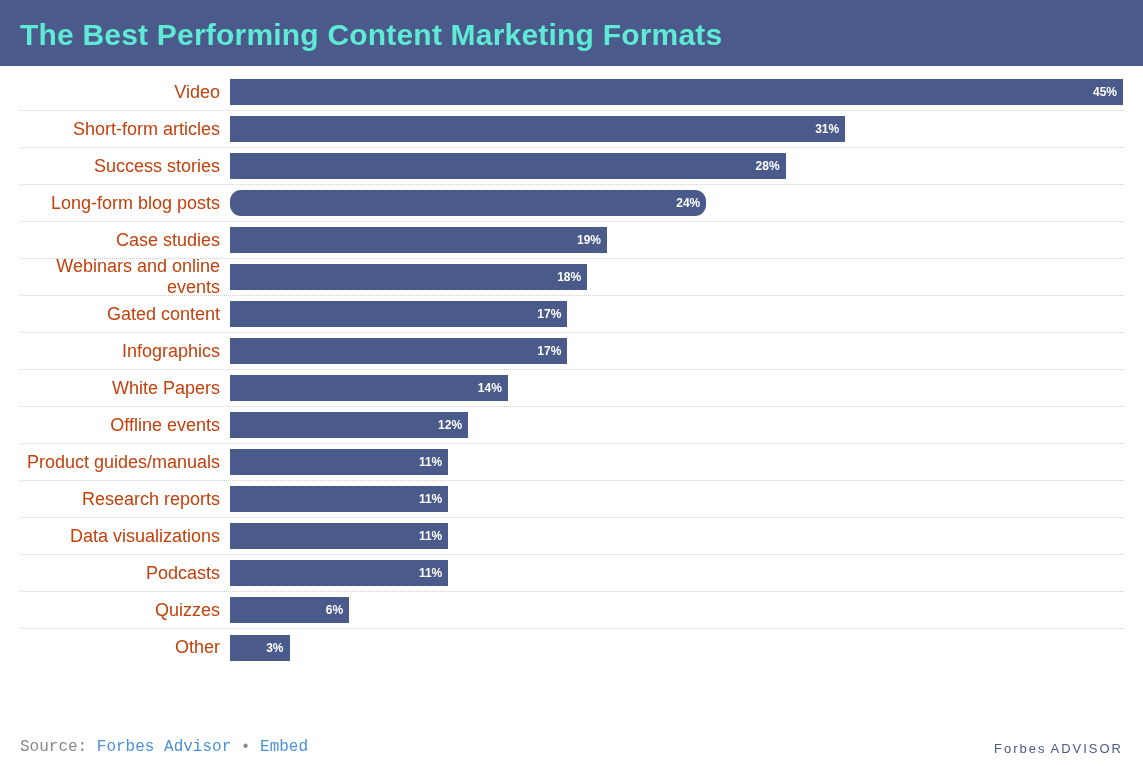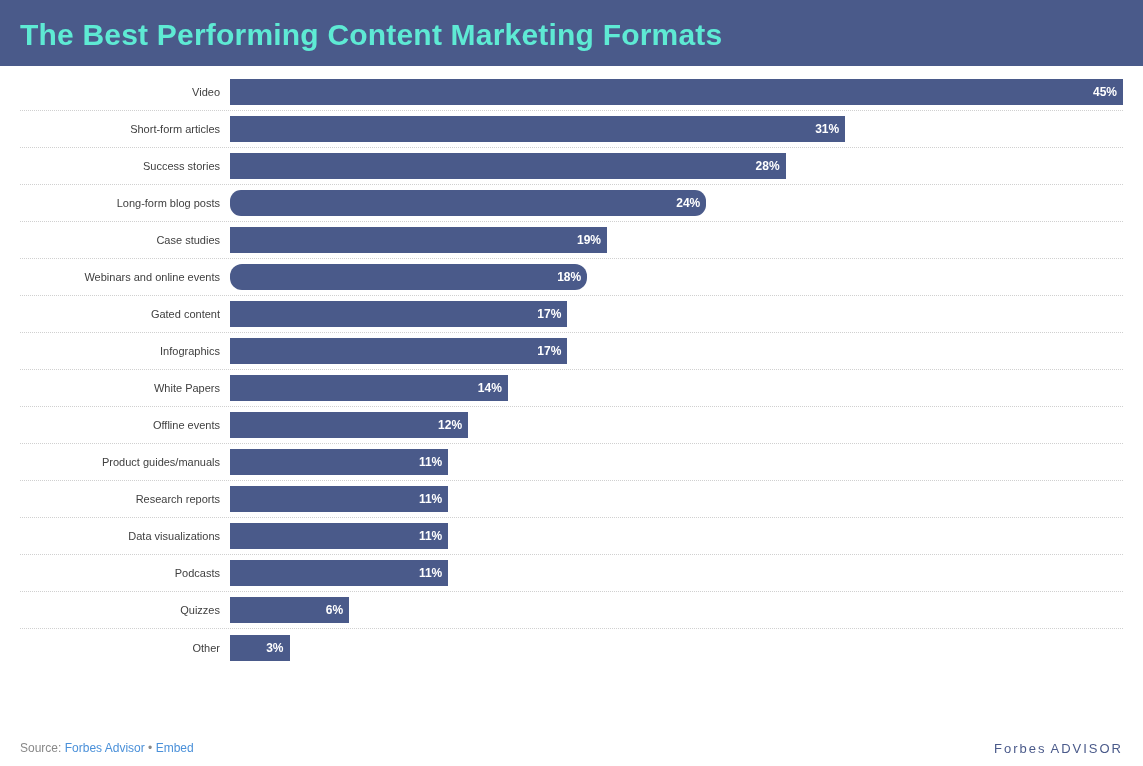--- a/index.html
+++ b/index.html
@@ -40,22 +40,22 @@
       height: 37px;
       border-bottom: 1px dotted #d0d0d0;
     }
     .bar-row:last-child {
       border-bottom: none;
     }
     .bar-label {
       width: 210px;
       text-align: right;
       padding-right: 10px;
-      font-size: 11px;
-      color: #404040;
+      font-size: 18px;
+      color: #c2410c;
       flex-shrink: 0;
     }
     .bar-track {
       flex: 1;
       height: 26px;
       position: relative;
       display: flex;
       align-items: center;
     }
     .bar-fill {
@@ -74,22 +74,23 @@
       white-space: nowrap;
     }
     .chart-footer {
       padding: 10px 20px;
       display: flex;
       justify-content: space-between;
       align-items: center;
       background: #fff;
     }
     .source-text {
-      font-size: 12px;
+      font-size: 16px;
       color: #888;
+      font-family: Liberation Mono, monospace;
     }
     .source-link {
       color: #4a90d9;
       text-decoration: none;
     }
     .forbes-logo {
       font-size: 15px;
       font-weight: 700;
       color: #222;
       letter-spacing: 0.5px;
@@ -148,21 +149,21 @@
         <div class="bar-label">Case studies</div>
         <div class="bar-track">
           <div class="bar-fill" style="width: 42.2222%;">
             <span class="bar-value">19%</span>
           </div>
         </div>
       </div>
       <div class="bar-row">
         <div class="bar-label">Webinars and online events</div>
         <div class="bar-track">
-          <div class="bar-fill" style="width: 40%; border-radius: 12px;">
+          <div class="bar-fill" style="width: 40%;">
             <span class="bar-value">18%</span>
           </div>
         </div>
       </div>
       <div class="bar-row">
         <div class="bar-label">Gated content</div>
         <div class="bar-track">
           <div class="bar-fill" style="width: 37.7778%;">
             <span class="bar-value">17%</span>
           </div>

